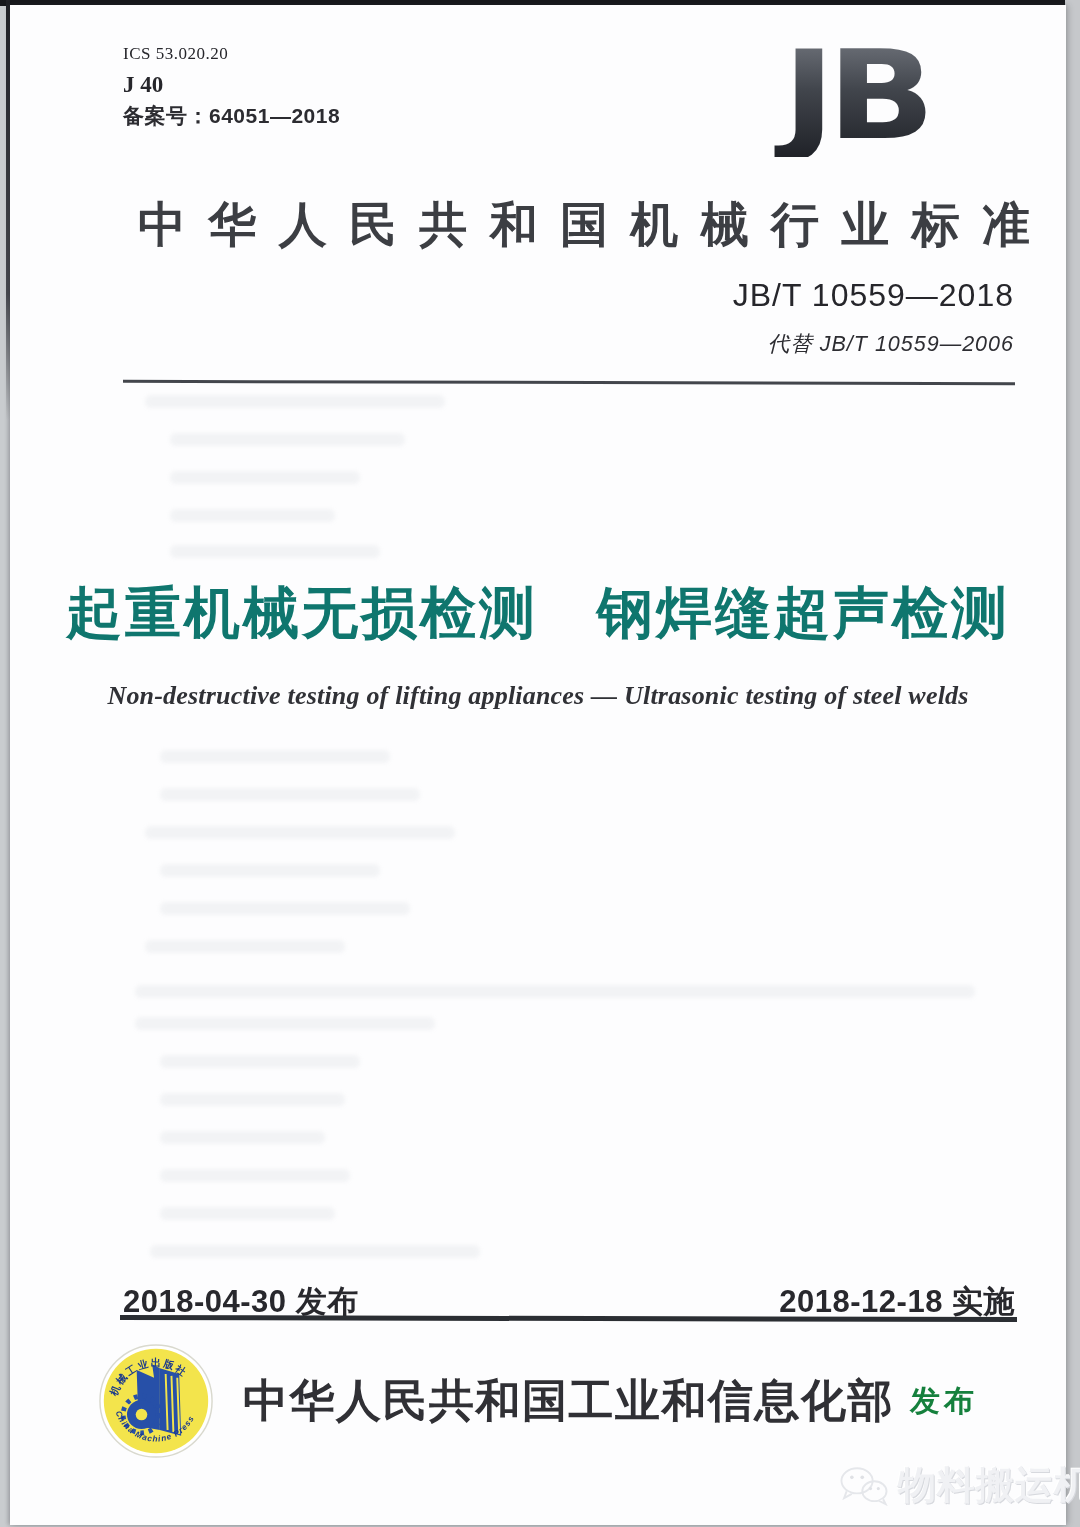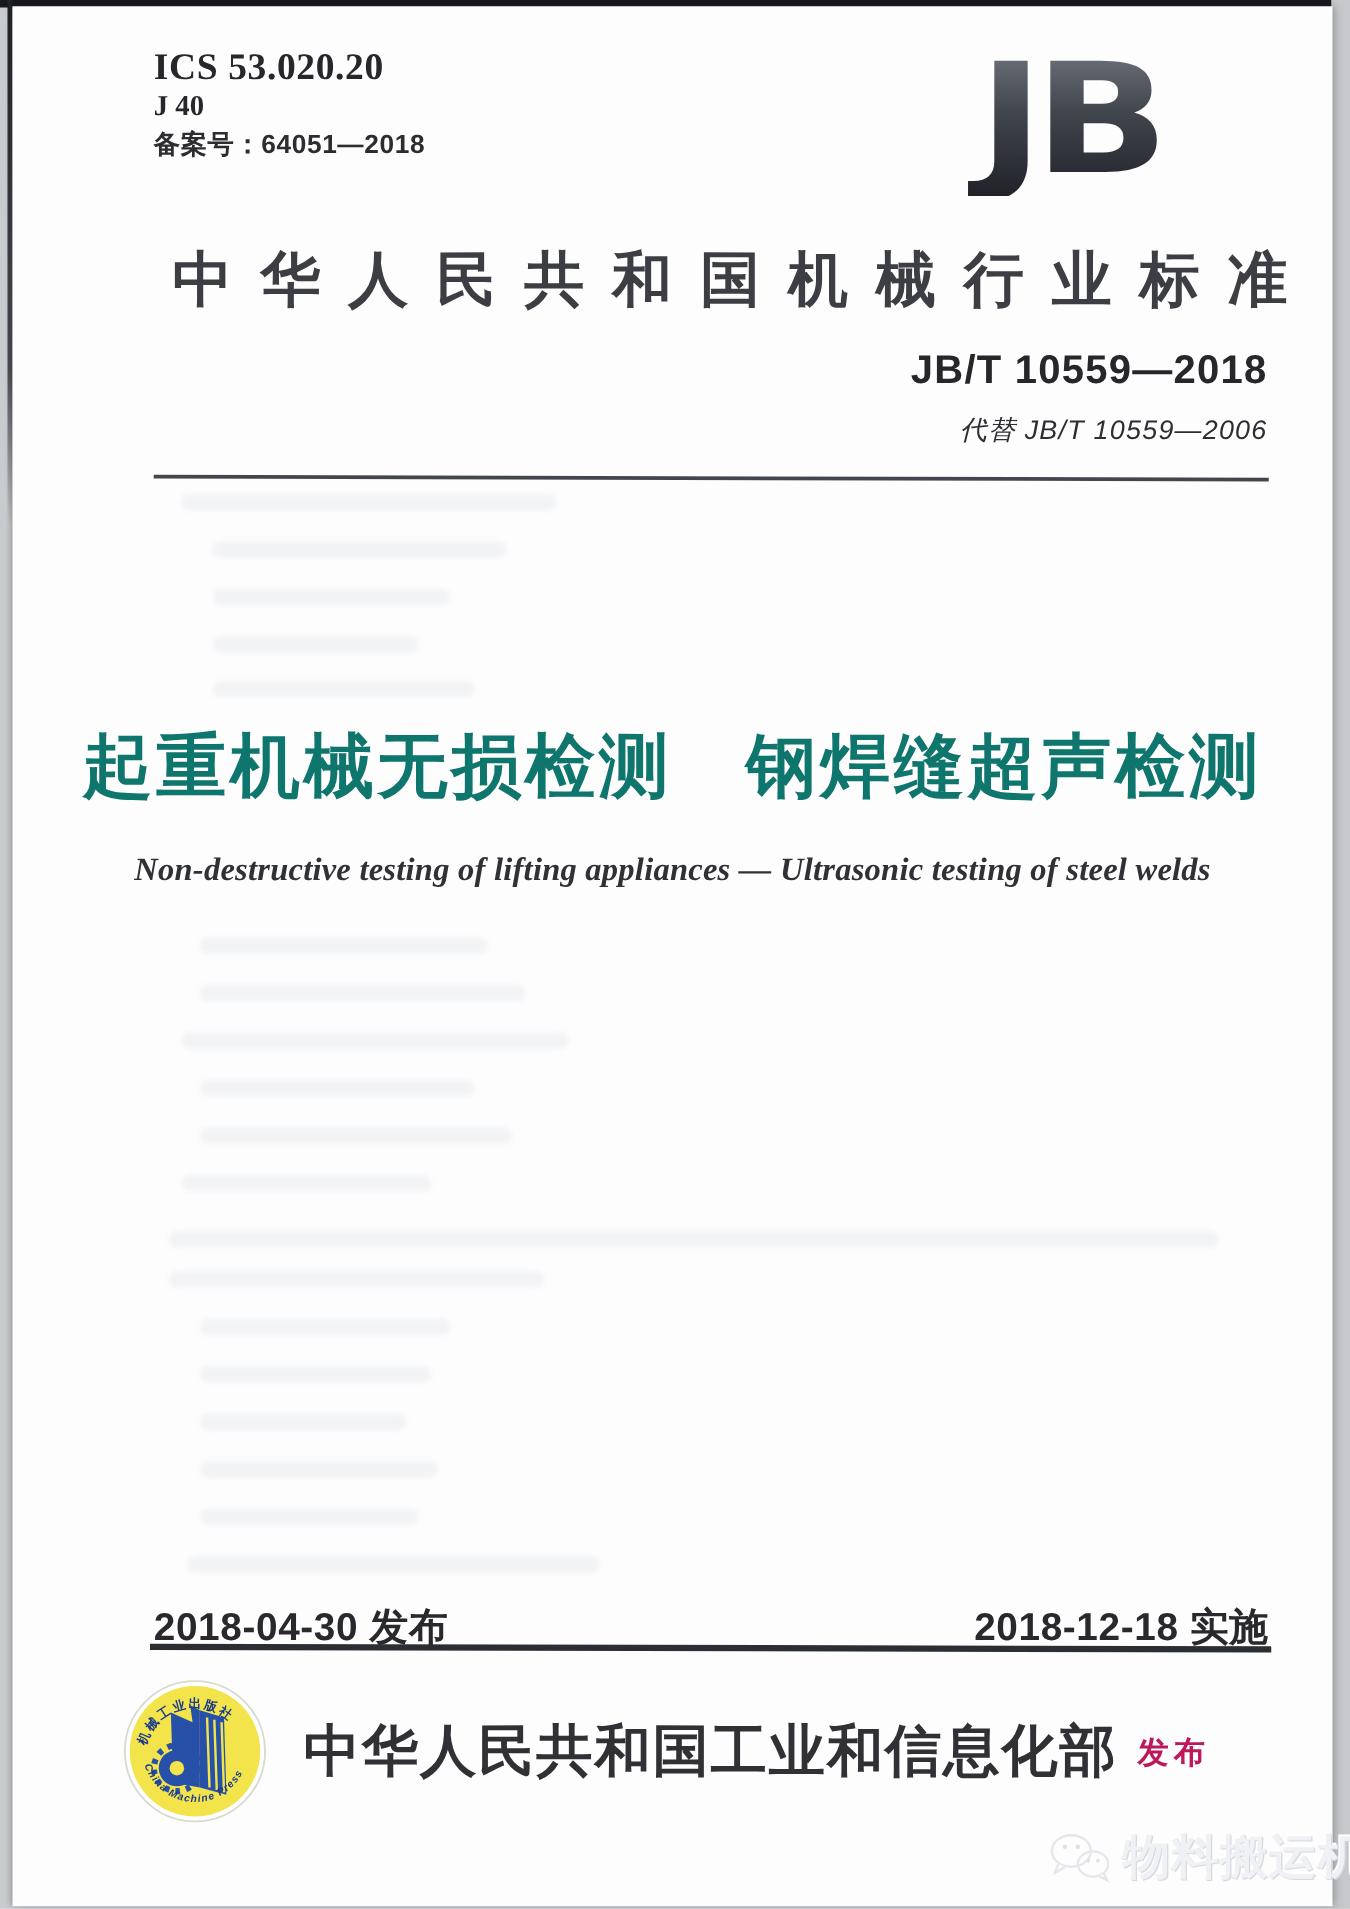--- a/index.html
+++ b/index.html
@@ -12,40 +12,40 @@
   .edge-top{position:absolute;left:0;top:0;width:1080px;height:6px;background:#17181c;}
   .edge-right{position:absolute;right:0;top:0;width:15px;height:1527px;background:#c6c8cb;}
   .edge-left-line{position:absolute;left:6px;top:0;width:4px;height:420px;
     background:linear-gradient(#202126,#4a4c52 70%,rgba(120,122,128,0));}
   .page{
     position:absolute;left:10px;top:5px;width:1056px;height:1520px;
     background:#fdfdfe;box-shadow:2px 0 6px rgba(40,42,48,.28), -2px 0 4px rgba(40,42,48,.22);
   }
   
   .meta{position:absolute;left:113px;top:33px;color:#26262b;}
-  .meta .ics{font-family:"Liberation Serif","DejaVu Serif",serif;font-weight:bold;font-size:30px;line-height:31px;letter-spacing:.5px;}
+  .meta .ics{font-family:"Liberation Serif","DejaVu Serif",serif;font-weight:normal;font-size:17px;line-height:31px;letter-spacing:.5px;}
   .meta .jcode{font-family:"Liberation Serif","DejaVu Serif",serif;font-weight:bold;font-size:23px;line-height:31px;}
   .meta .record{font-size:21px;line-height:32px;font-weight:bold;letter-spacing:.5px;color:#2c2c31;}
 
   .jb-logo{
     position:absolute;left:735px;top:30px;width:220px;text-align:center;
     font-size:142px;font-weight:bold;line-height:1;letter-spacing:-8px;
     background:linear-gradient(180deg,#71757d 0%,#41454c 45%,#202228 100%);
     -webkit-background-clip:text;background-clip:text;color:transparent;
     text-shadow:none;transform:scaleY(.86);transform-origin:top;
     font-family:"DejaVu Sans","Liberation Sans",sans-serif;
   }
 
   .std-header{
     position:absolute;left:128px;top:191px;width:892px;
     font-size:48px;font-weight:600;color:#3c3e43;
     text-align:justify;text-align-last:justify;line-height:1.2;
   }
   .std-no{position:absolute;left:400px;top:272px;width:604px;text-align:right;color:#26262b;}
-  .std-no .num{font-size:32px;font-weight:bold;letter-spacing:1px;}
+  .std-no .num{font-size:32px;font-weight:normal;letter-spacing:1px;}
   .std-no .replaces{font-size:21.5px;font-weight:500;margin-top:15px;letter-spacing:1px;color:#2d2d32;font-style:italic;}
   .rule-thin{position:absolute;left:113px;top:376px;width:892px;height:3px;background:#43464c;transform:rotate(.15deg);}
 
   .title-zh{
     position:absolute;left:28px;top:571px;width:1000px;text-align:center;
     font-size:56px;font-weight:bold;color:#0f766e;letter-spacing:3px;
   }
   .title-en{
     position:absolute;left:8px;top:676px;width:1040px;text-align:center;
     font-family:"Liberation Serif","DejaVu Serif",serif;
@@ -57,21 +57,21 @@
   .dates{
     position:absolute;left:113px;top:1276px;width:892px;
     display:flex;justify-content:space-between;align-items:flex-start;
     font-size:31px;font-weight:bold;color:#28282d;letter-spacing:.5px;
   }
   .rule-thick{position:absolute;left:110px;top:1311px;width:897px;height:5px;background:#2b2e33;transform:rotate(.12deg);}
 
   .publisher-row{position:absolute;left:88px;top:1338px;width:920px;display:flex;align-items:center;}
   .seal{width:116px;height:116px;flex:0 0 116px;}
   .publisher-text{font-size:45px;font-weight:bold;color:#303035;letter-spacing:1.5px;margin-left:29px;white-space:nowrap;}
-  .publish-word{font-size:25px;font-weight:bold;color:#be185d;margin-left:16px;letter-spacing:4px;}
+  .publish-word{font-size:30px;font-weight:bold;color:#15803d;margin-left:16px;letter-spacing:4px;}
 
   .watermark{
     position:absolute;left:828px;top:1455px;display:flex;align-items:center;gap:8px;
     color:#f0f1f4;font-size:38px;font-weight:bold;letter-spacing:1px;white-space:nowrap;
     text-shadow:1px 1px 0 #d7d9de, -1px -1px 0 #ffffff, 0 0 1px #cfd2d8;
     user-select:none;
   }
   .wechat-icon{width:52px;height:42px;opacity:.9;}
 </style>
 </head>

